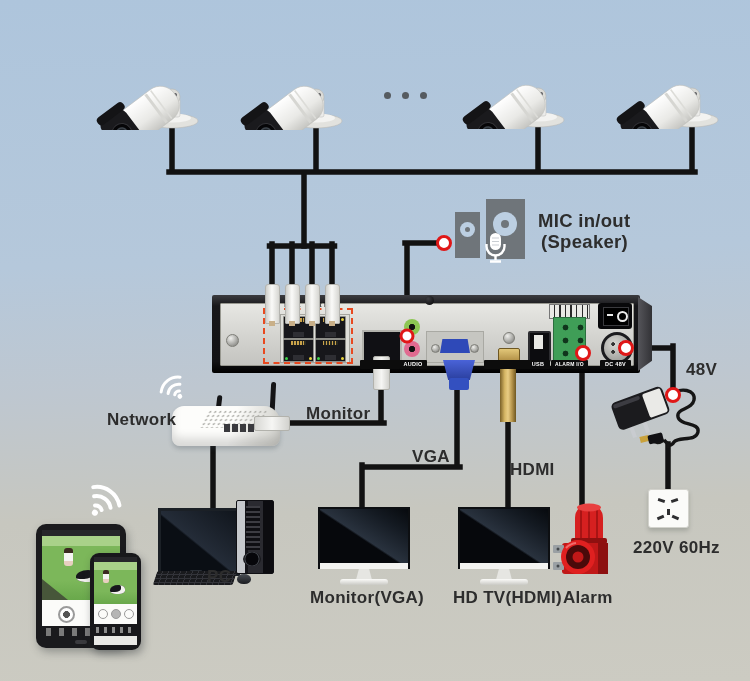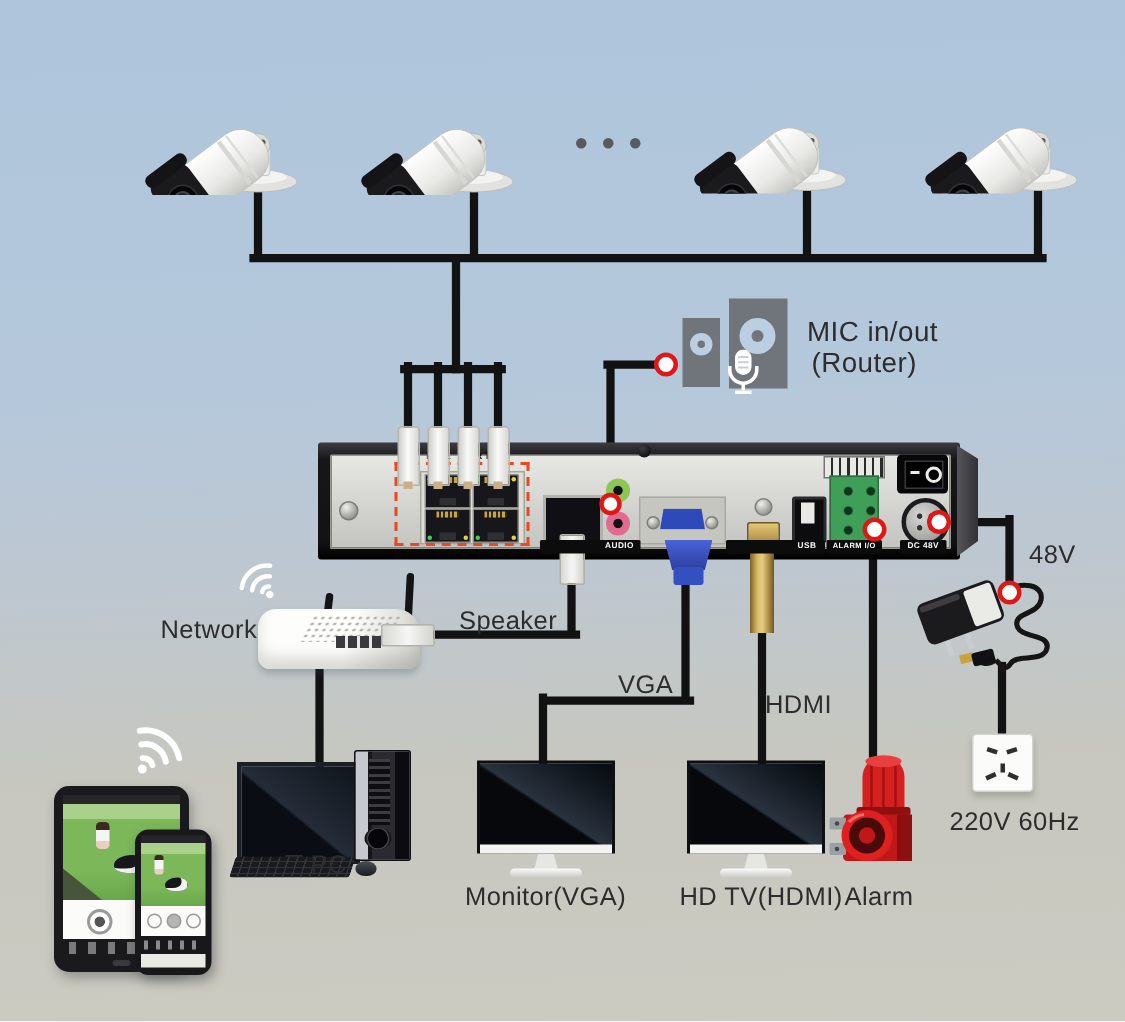--- a/index.html
+++ b/index.html
@@ -1,20 +1,20 @@
 <!DOCTYPE html>
 <html><head>
 <meta charset="utf-8">
 <style>
   html,body{margin:0;padding:0;}
   #stage{position:relative;width:750px;height:681px;overflow:hidden;
     font-family:"Liberation Sans",sans-serif;
     background:linear-gradient(178deg,#aec5dc 0%,#b5c8db 38%,#bec7d0 56%,#c7c7bf 74%,#cccbc2 100%);}
   .abs{position:absolute;}
-  .lbl{position:absolute;color:#2d2d2d;font-weight:400;font-size:17px;letter-spacing:.3px;z-index:40;white-space:nowrap;}
+  .lbl{position:absolute;color:#2d2d2d;font-weight:700;font-size:17px;letter-spacing:.3px;z-index:40;white-space:nowrap;}
   .lbl.big{font-size:18.5px;}
   svg{display:block;}
   
   #nvr{left:212px;top:295px;width:438px;height:80px;z-index:10;}
   .nvr-body{left:0;top:0;width:428px;height:78px;background:linear-gradient(#3c3c40,#17171a 14%,#121215 85%,#000);border-radius:2px;}
   .nvr-wedge{left:426px;top:2px;width:14px;height:74px;background:linear-gradient(90deg,#55555a,#323236);clip-path:polygon(0 0,100% 12%,100% 86%,0 100%);}
   .nvr-panel{left:8px;top:8px;width:412px;height:61px;background:linear-gradient(#e7e7e3,#d3d3cf 55%,#c4c4c0);border:1px solid #97978f;border-radius:1px;}
   .strip{position:absolute;background:#0c0c0c;color:#fff;font-size:5.5px;line-height:9px;font-weight:bold;text-align:center;letter-spacing:.3px;border-radius:1px;z-index:14;}
   .screw{position:absolute;border-radius:50%;background:radial-gradient(circle at 35% 30%,#efefec,#9a9a96 70%,#6f6f6b);border:1px solid #7e7e78;}
   .jack{position:absolute;width:29px;height:21px;background:#17171b;border:1px solid #8e8e88;border-radius:1px;z-index:12;}
@@ -344,23 +344,23 @@
 
   <svg class="abs" style="left:0;top:0;z-index:30" width="750" height="681" viewBox="0 0 750 681">
     <circle cx="407" cy="336" r="6" fill="#fff" stroke="#e01717" stroke-width="3"></circle>
     <circle cx="444" cy="243" r="6.5" fill="#fff" stroke="#e01717" stroke-width="3"></circle>
     <circle cx="583" cy="353" r="6.5" fill="#fff" stroke="#e01717" stroke-width="3"></circle>
     <circle cx="626" cy="348" r="6.5" fill="#fff" stroke="#e01717" stroke-width="3"></circle>
     <circle cx="673" cy="395" r="6.5" fill="#fff" stroke="#e01717" stroke-width="3"></circle>
   </svg>
 
   <div class="lbl big" style="left:538px;top:210px">MIC in/out</div>
-  <div class="lbl big" style="left:541px;top:231px">(Router)</div>
+  <div class="lbl big" style="left:541px;top:231px">(Speaker)</div>
   <div class="lbl" style="left:107px;top:410px">Network</div>
-  <div class="lbl" style="left:306px;top:404px">Speaker</div>
+  <div class="lbl" style="left:306px;top:404px">Monitor</div>
   <div class="lbl" style="left:412px;top:447px">VGA</div>
   <div class="lbl" style="left:510px;top:460px">HDMI</div>
   <div class="lbl" style="left:686px;top:360px">48V</div>
   <div class="lbl" style="left:633px;top:538px">220V 60Hz</div>
   <div class="lbl" style="left:207px;top:567px">PC</div>
   <div class="lbl" style="left:453px;top:588px">HD TV(HDMI)</div>
   <div class="lbl" style="left:310px;top:588px">Monitor(VGA)</div>
   <div class="lbl" style="left:563px;top:588px">Alarm</div>
 
 </div>

